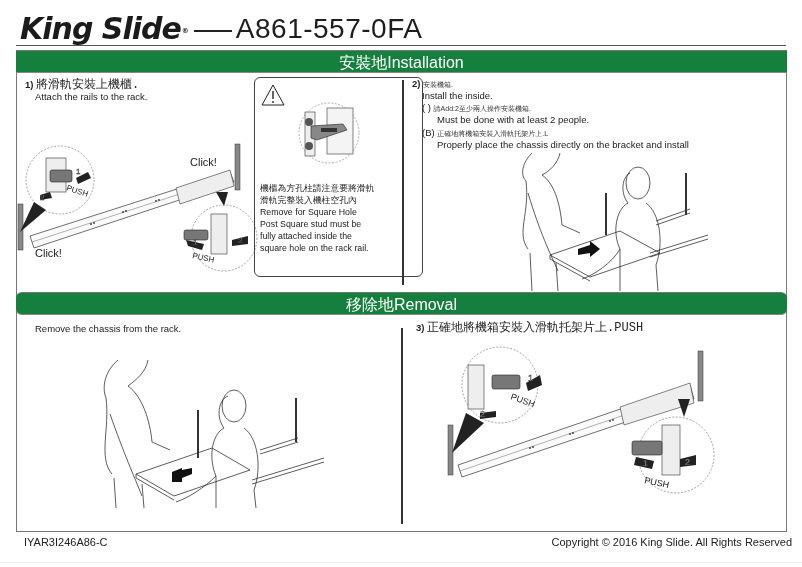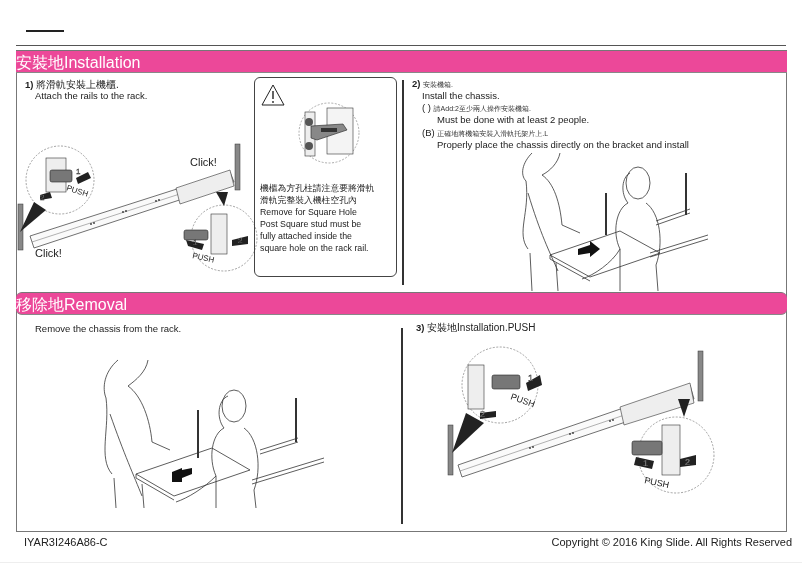--- a/index.html
+++ b/index.html
@@ -7,47 +7,49 @@
   body { position: relative; font-family: "Liberation Sans", sans-serif; color: #1f1f1f; }
 
   .hdr { position: absolute; left: 20px; top: 6px; height: 40px; display: flex; align-items: flex-end; }
   .brand { font-family: "DejaVu Sans", sans-serif; font-weight: bold; font-style: italic; font-size: 30px; letter-spacing: -1px; color: #1b1b1b; line-height: 34px; }
   .reg { font-size: 7px; vertical-align: top; position: relative; top: 2px; margin-left: 1px; }
   .dash { display: inline-block; width: 38px; height: 2px; background: #222; margin: 0 4px 14px 6px; }
   .model { font-size: 28px; color: #1e1e1e; line-height: 34px; letter-spacing: 0.5px; }
   .hdr-rule { position: absolute; left: 16px; right: 16px; top: 45px; height: 1px; background: #555; }
 
   .frame { position: absolute; left: 16px; top: 50px; width: 771px; height: 482px; border: 1px solid #777; border-top: none; }
-  .bar { position: absolute; left: 16px; width: 771px; height: 23px; background: #ec4899; color: #fff; font-size: 16px; line-height: 23px; border-top: 1px solid #777; border-bottom: 1px solid #888; }
+  .bar { position: absolute; left: 16px; width: 771px; height: 23px; background: #15803d; color: #fff; text-align: center; font-size: 16px; line-height: 23px; border-top: 1px solid #777; border-bottom: 1px solid #888; }
   .bar.install { top: 50px; }
   .bar.removal { top: 292px; border-radius: 6px; }
 
   .vdiv { position: absolute; width: 2px; background: #333; }
 
   .step { position: absolute; font-size: 9.5px; line-height: 11px; color: #222; }
   .step .num { font-weight: bold; }
-  .step .zh { font-size: 10px; }
+  .step .zh { font-size: 12px; font-family: Liberation Mono, monospace; }
   .step .en { padding-left: 10px; }
   .small { font-size: 7px; color: #333; }
 
-  .caution { position: absolute; left: 254px; top: 77px; width: 143px; height: 200px; border: 1px solid #444; border-radius: 6px; }
+  .caution { position: absolute; left: 254px; top: 77px; width: 169px; height: 200px; border: 1px solid #444; border-radius: 6px; }
   .caution-text { position: absolute; left: 5px; top: 104px; width: 138px; font-size: 8.8px; line-height: 12px; color: #222; }
 
   .footer-left { position: absolute; left: 24px; top: 536px; font-size: 11px; color: #222; }
   .footer-right { position: absolute; right: 10px; top: 536px; font-size: 11px; color: #222; }
   .bottom-rule { position: absolute; left: 0; right: 0; top: 562px; height: 1px; background: #eee; }
 
   svg { position: absolute; overflow: visible; }
   .lbl { font-family: "Liberation Sans", sans-serif; }
 </style>
 </head>
 <body>
 
 <div class="hdr">
+  <span class="brand"><span>King Slide</span><span class="reg">®</span></span>
   <span class="dash"></span>
+  <span class="model">A861-557-0FA</span>
 </div>
 <div class="hdr-rule"></div>
 
 <div class="frame"></div>
 
 <div class="bar install">安裝地Installation</div>
 
 <div class="step" style="left:25px; top:79px;">
   <div><span class="num">1)</span> <span class="zh">將滑軌安裝上機櫃.</span></div>
   <div class="en">Attach the rails to the rack.</div>
@@ -116,21 +118,21 @@
     <div>Post Square stud must be</div>
     <div>fully attached inside the</div>
     <div>square hole on the rack rail.</div>
   </div>
 </div>
 
 <div class="vdiv" style="left:402px; top:80px; height:205px;"></div>
 
 <div class="step" style="left:412px; top:78px;">
   <div><span class="num">2)</span> <span class="small">安裝機箱.</span></div>
-  <div style="padding-left:10px;">Install the chassis.</div>
+  <div style="padding-left:10px;">Install the inside.</div>
   <div style="padding-left:10px; margin-top:1px;"><span>(  )</span> <span class="small">請Add:2至少兩人操作安裝機箱.</span></div>
   <div style="padding-left:25px;">Must be done with at least 2 people.</div>
   <div style="padding-left:10px; margin-top:2px;"><span>(B)</span> <span class="small">正確地將機箱安裝入滑軌托架片上.L</span></div>
   <div style="padding-left:25px;">Properly place the chassis directly on the bracket and install</div>
 </div>
 
 <svg style="left:520px; top:153px;" width="190" height="138" viewBox="0 0 190 138">
   <g fill="none" stroke="#333" stroke-width="0.8">
 
     <line x1="86" y1="40" x2="86" y2="82" stroke-width="2"></line>
@@ -175,21 +177,21 @@
     <path d="M10,56 C 24,96 34,118 42,138 M14,120 L 16,150 M42,126 L 44,150"></path>
     <path d="M128,38 C 118,42 116,60 124,70 C 112,76 108,100 116,118 C 104,130 88,140 76,144 M144,70 C 158,80 162,110 154,132 L 156,150 M116,118 L 116,150"></path>
     <ellipse cx="134" cy="48" rx="12" ry="16"></ellipse>
   </g>
   <polygon points="72,118 82,114 82,110 92,110 92,120 82,124 82,122 72,124" fill="#111" transform="rotate(180 82 117)"></polygon>
 </svg>
 
 <div class="vdiv" style="left:401px; top:328px; height:196px;"></div>
 
 <div class="step" style="left:416px; top:322px;">
-  <div><span class="num">3)</span> <span class="zh">安裝地Installation.PUSH</span></div>
+  <div><span class="num">3)</span> <span class="zh">正確地將機箱安裝入滑軌托架片上.PUSH</span></div>
 </div>
 
 <svg style="left:440px; top:345px;" width="280" height="150" viewBox="0 0 280 150">
   <rect x="8" y="80" width="5" height="50" fill="#888" stroke="#333" stroke-width="0.5"></rect>
   <rect x="258" y="6" width="5" height="50" fill="#888" stroke="#333" stroke-width="0.5"></rect>
   <polygon points="18,120 250,40 254,54 22,132" fill="#fafafa" stroke="#333" stroke-width="0.7"></polygon>
   <line x1="20" y1="126" x2="252" y2="47" stroke="#666" stroke-width="0.5"></line>
   <polygon points="180,62 250,38 254,58 184,80" fill="#eee" stroke="#333" stroke-width="0.6"></polygon>
   <g fill="#333">
       <circle cx="90" cy="103" r="0.9"></circle>

